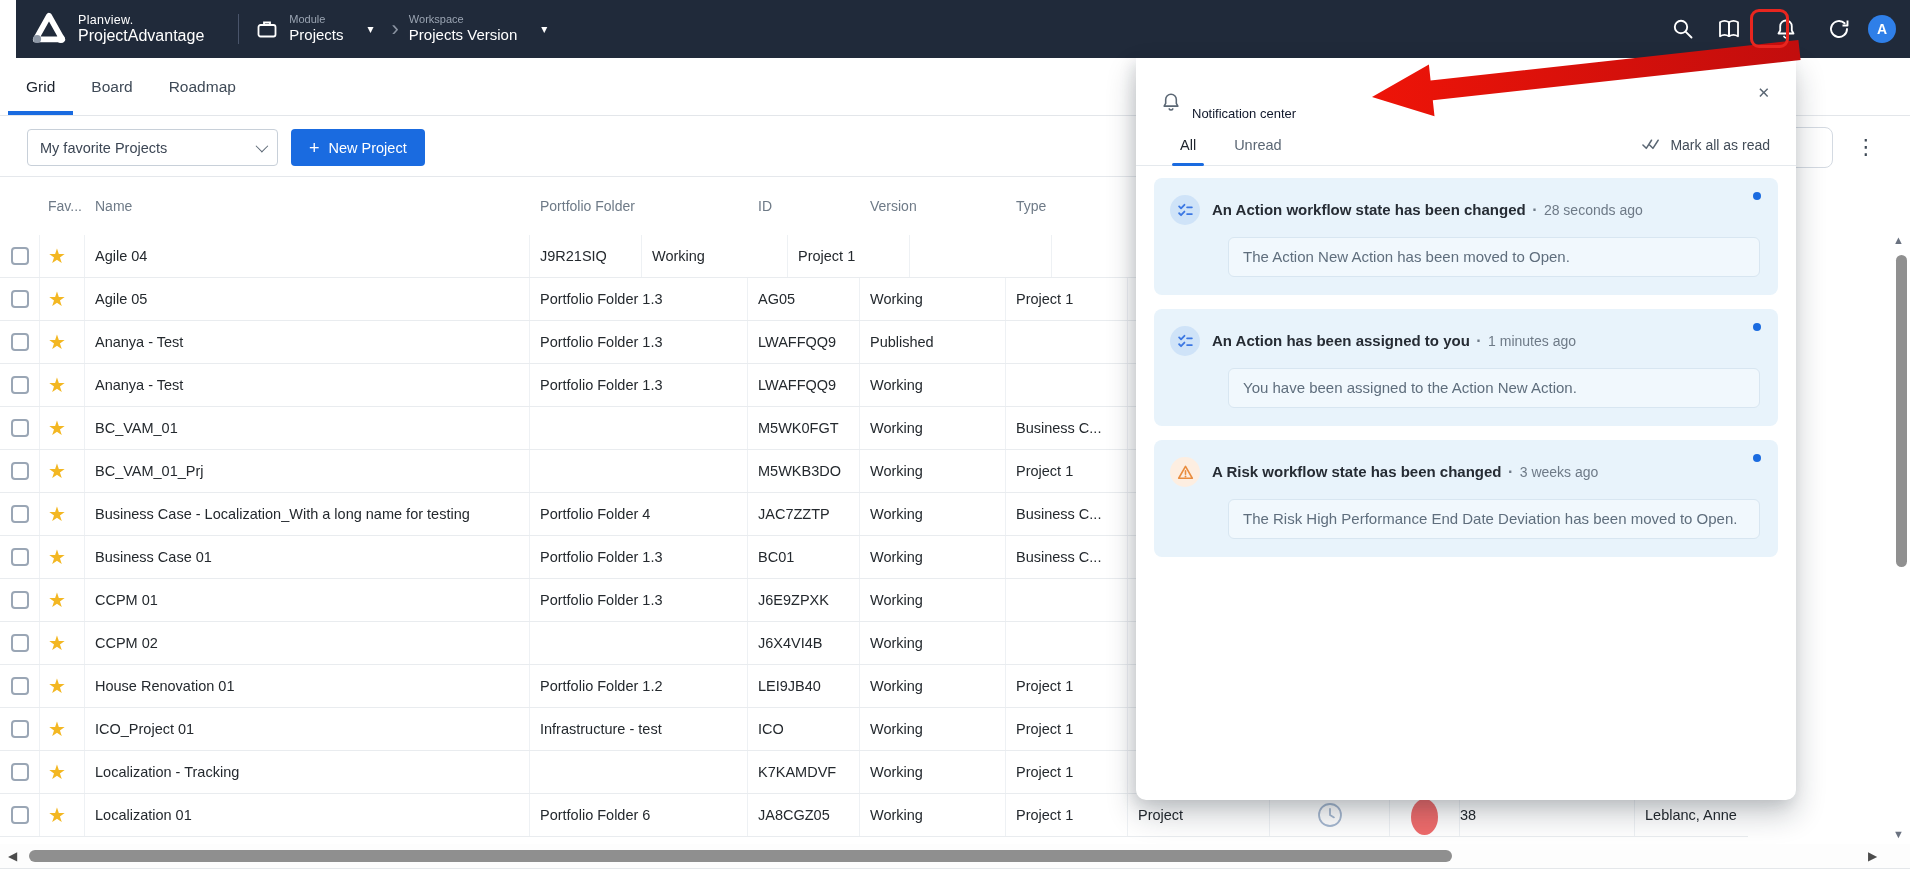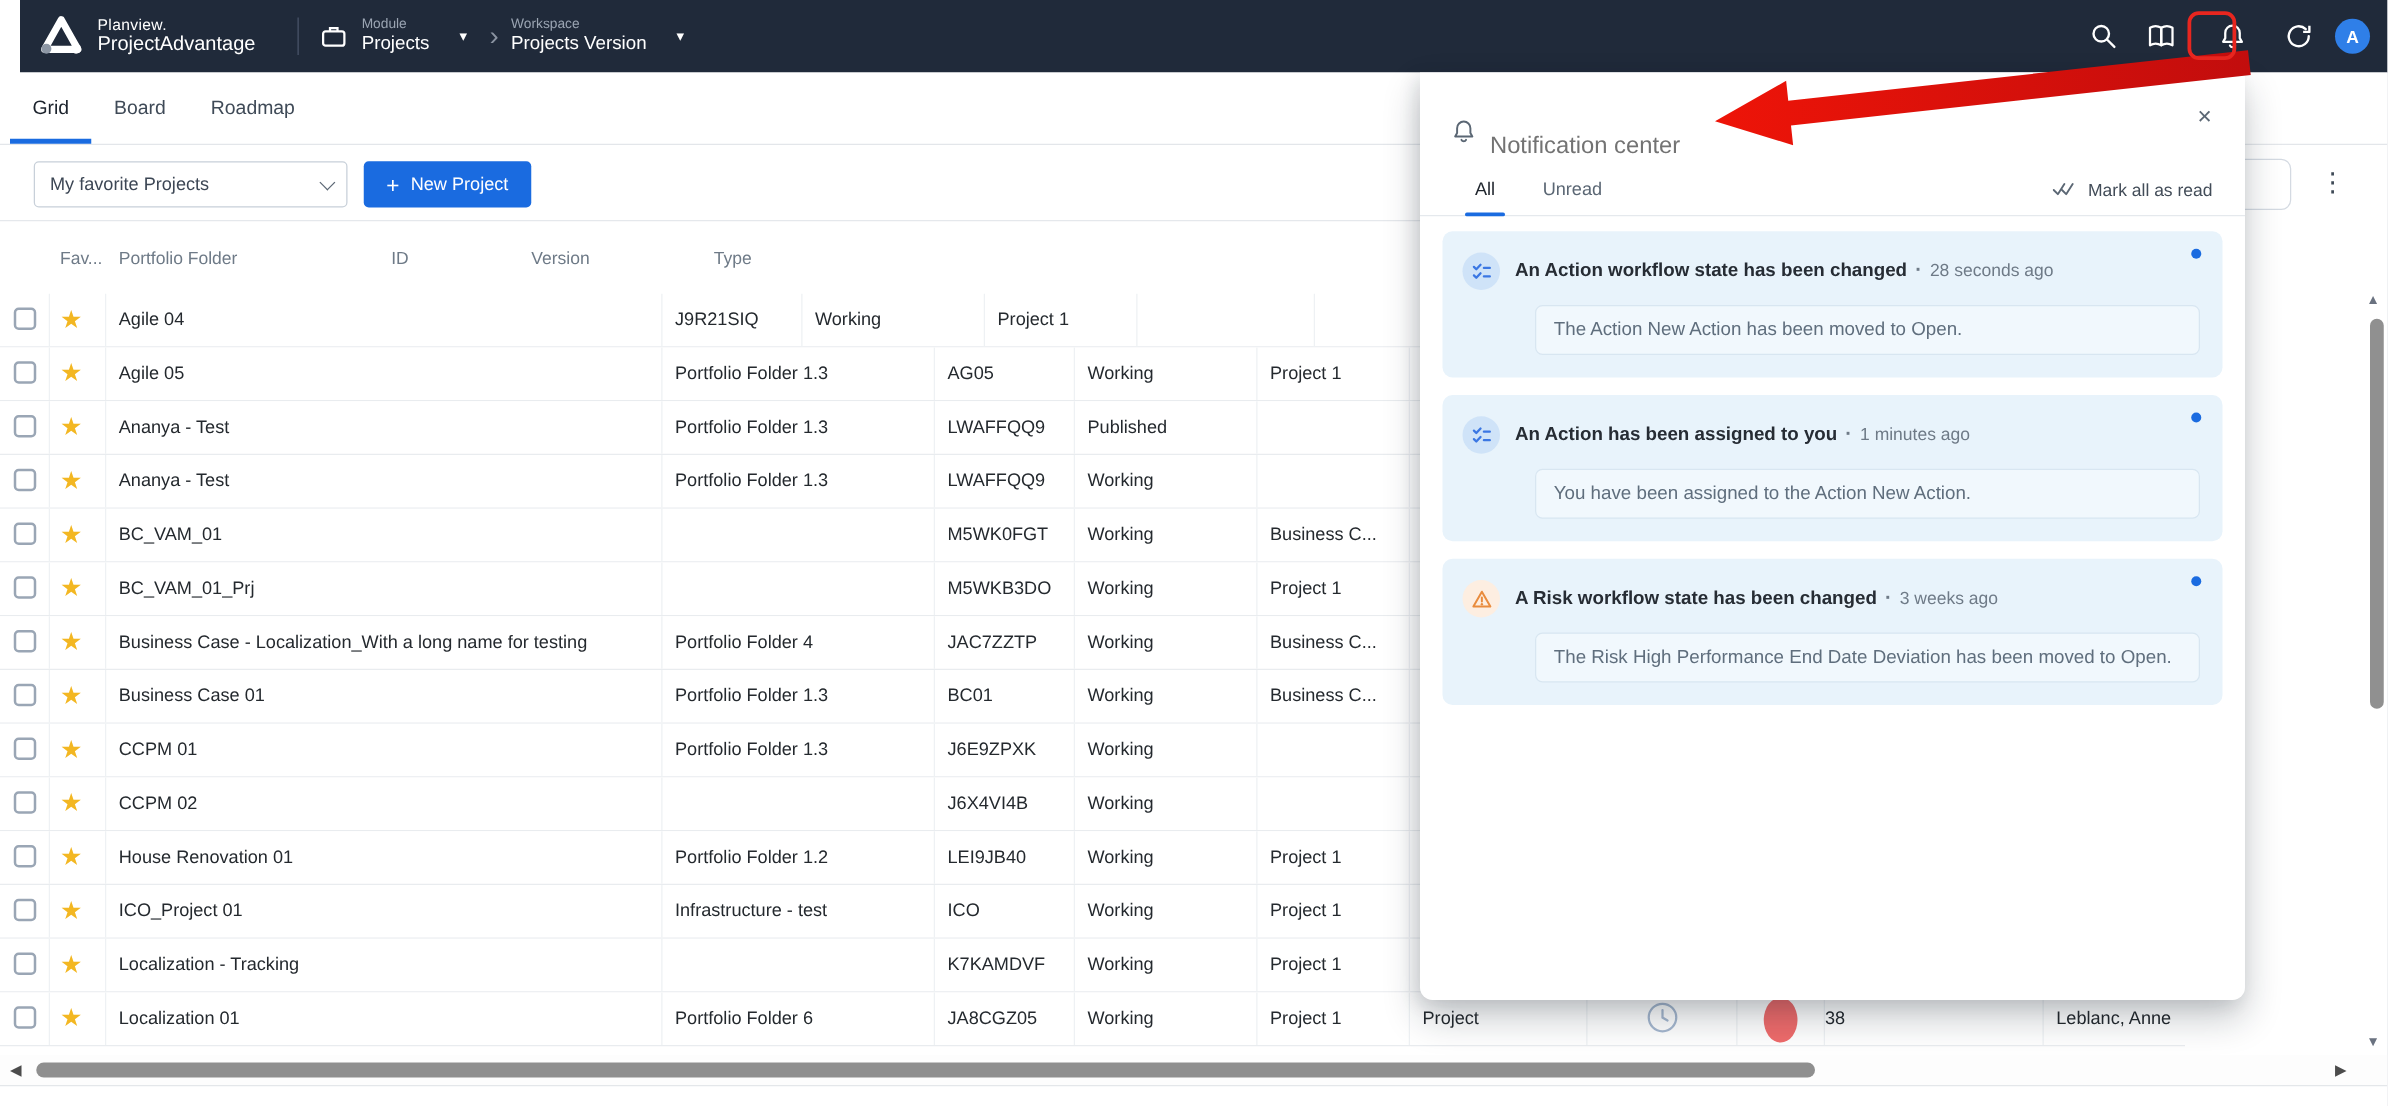--- a/index.html
+++ b/index.html
@@ -71,21 +71,21 @@
   .hscroll { position:absolute; left:0; top:844px; width:1910px; height:24px; background:#fdfdfd; }
   .hscroll-left  { position:absolute; left:8px;   top:5px; font-size:12px; color:#4c4c4c; cursor:pointer; }
   .hscroll-thumb { position:absolute; left:29px;  top:6px; width:1423px; height:12px; background:#8f8f8f; border-radius:6px; cursor:pointer; }
   .hscroll-right { position:absolute; left:1868px; top:5px; font-size:12px; color:#4c4c4c; cursor:pointer; }
   .footer { position:absolute; left:0; top:868px; width:1910px; height:17px; background:#fff; border-top:1px solid #e4e7ea; }
 
   
   .panel { position:absolute; left:1136px; top:58px; width:660px; height:742px; background:#fff; z-index:40; border-radius:0 0 10px 10px; box-shadow:0 14px 30px rgba(18,28,40,.24), -4px 4px 14px rgba(18,28,40,.10); }
   .phead { position:relative; padding:24px 26px 0 24px; display:flex; align-items:center; gap:10px; }
   .pbell { width:22px; height:22px; flex:none; }
-  .ptitle { font-size:19px; color:#737373;margin-top:24px; }
+  .ptitle { font-size:13px; color:#0f172a;margin-top:24px; }
   .pclose { position:absolute; right:26px; top:26px; font-size:15px; color:#5b6774; cursor:pointer; }
   .ptabs { display:flex; align-items:flex-end; margin-top:16px; padding:0 26px 0 38px; border-bottom:1px solid #e5e9ed; position:relative; }
   .ptab { font-size:14.5px; color:#5b6774; padding:0 6px 12px 6px; margin-right:26px; cursor:pointer; position:relative; }
   .ptab.active { color:#20262e; }
   .ptab.active::after { content:""; position:absolute; left:-2px; right:-2px; bottom:-1px; height:3px; background:#1a6be0; border-radius:2px; }
   .markall { margin-left:auto; display:flex; align-items:center; gap:9px; padding-bottom:12px; cursor:pointer; }
   .markall svg { width:19px; height:14px; }
   .markall span { font-size:14px; color:#424c58; }
   .nlist { padding:12px 18px 0 18px; display:flex; flex-direction:column; gap:14px; }
   .ncard { position:relative; background:#e8f3fb; border-radius:8px; padding:17px 18px 18px 16px; cursor:pointer; }
@@ -173,20 +173,21 @@
       <span>New Project</span>
     </button>
     <div class="grid-search"></div>
     <div class="kebab">⋮</div>
   </div>
 
   <div class="grid">
     <div class="thead">
       <div class="cell c-cb"></div>
       <div class="cell c-fav">Fav...</div>
+      <div class="cell c-name">Name</div>
       <div class="cell c-folder">Portfolio Folder</div>
       <div class="cell c-id">ID</div>
       <div class="cell c-version">Version</div>
       <div class="cell c-type">Type</div>
       <div class="cell c-proj"></div>
       <div class="cell c-ind"></div>
       <div class="cell c-health"></div>
       <div class="cell c-score"></div>
       <div class="cell c-owner"></div>
       <div class="cell c-wf">Workflow</div>

